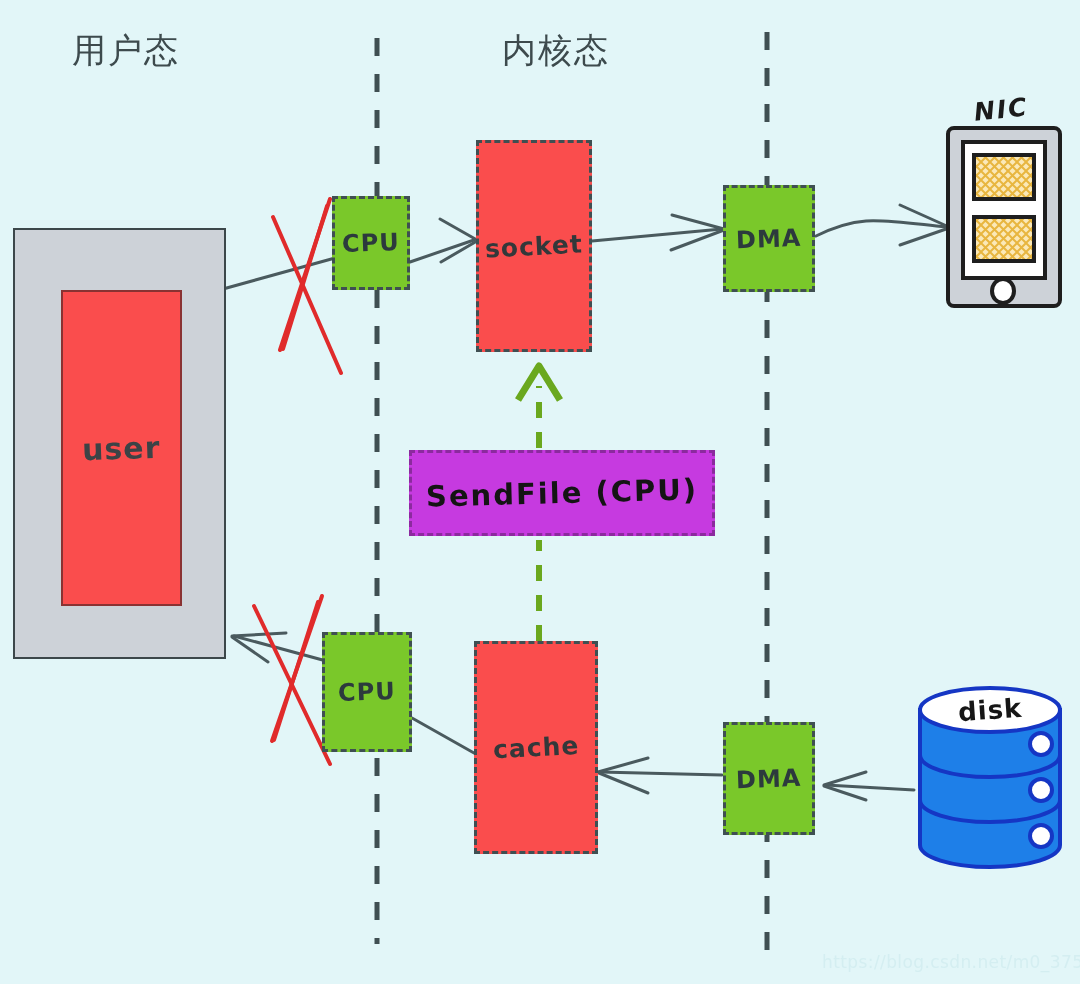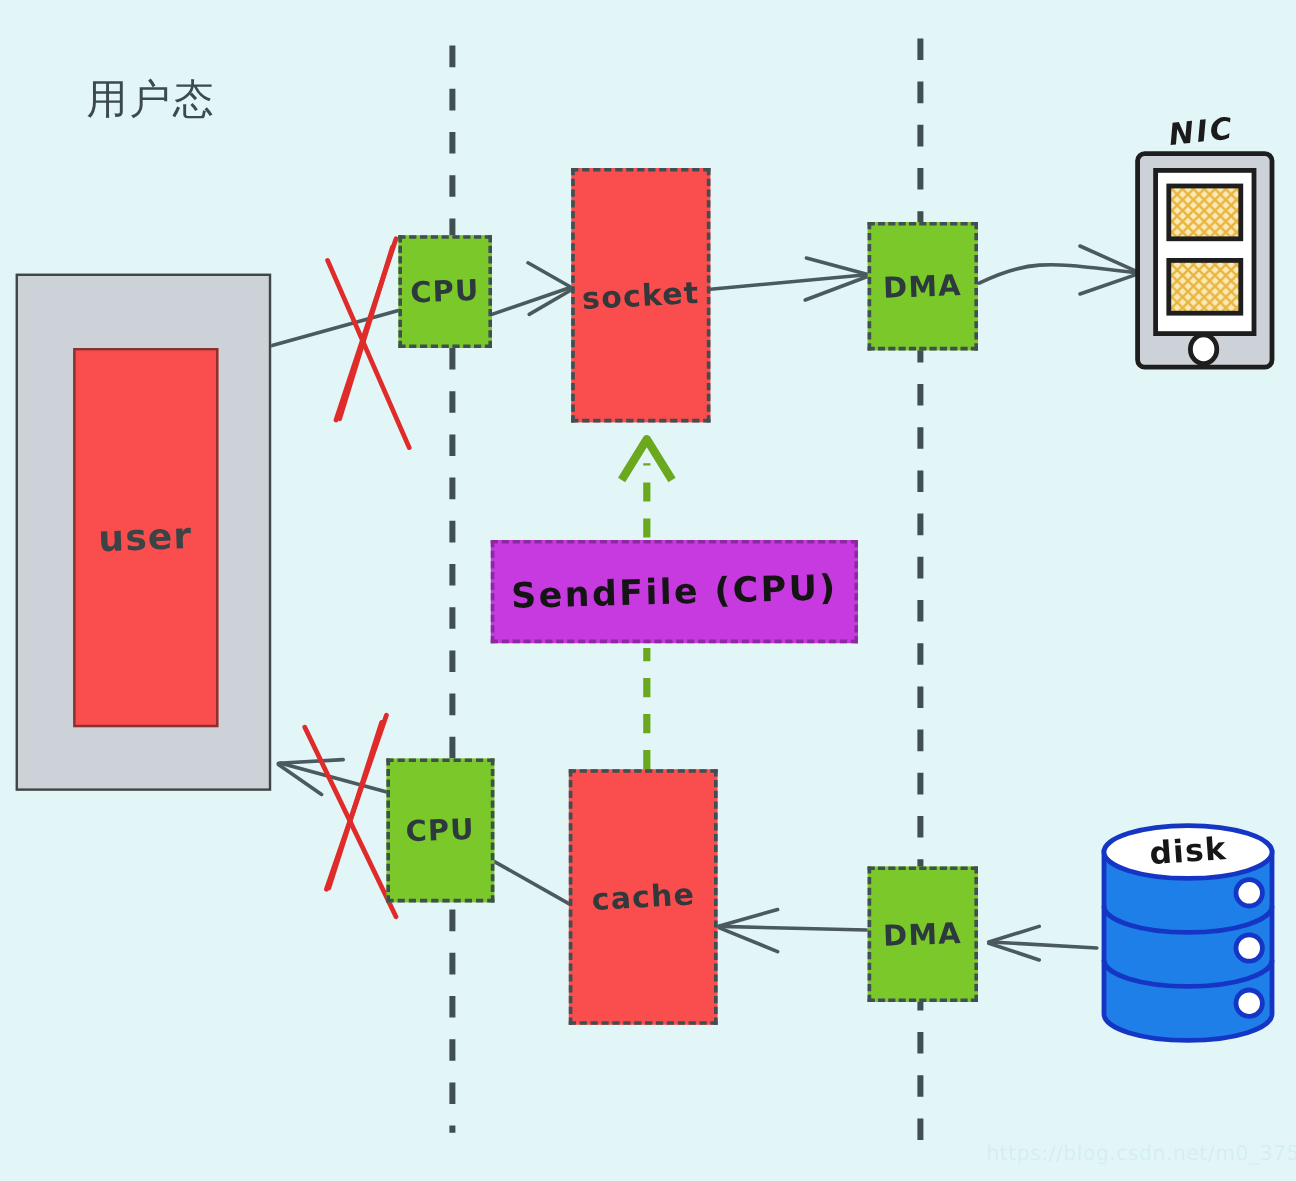--- a/index.html
+++ b/index.html
@@ -22,21 +22,20 @@
     height: 984px;
   }
   .zone-label {
     position: absolute;
     color: #3d4a4d;
     font-family: "DejaVu Sans", sans-serif;
     font-size: 34px;
     font-weight: 500;
     letter-spacing: 2px;
     white-space: nowrap;
-    margin-top: 32px;
   }
   .node {
     position: absolute;
     display: flex;
     align-items: center;
     justify-content: center;
     box-sizing: border-box;
   }
   .node .node-label {
     font-family: "DejaVu Sans", sans-serif;
@@ -228,20 +227,21 @@
       <ellipse cx="990" cy="710" rx="70" ry="22" fill="#ffffff"></ellipse>
       <path d="M 920 755 A 70 22 0 0 0 1060 755" fill="none"></path>
       <path d="M 920 800 A 70 22 0 0 0 1060 800" fill="none"></path>
       <ellipse cx="1041" cy="744" rx="11" ry="11" fill="#ffffff"></ellipse>
       <ellipse cx="1041" cy="790" rx="11" ry="11" fill="#ffffff"></ellipse>
       <ellipse cx="1041" cy="836" rx="11" ry="11" fill="#ffffff"></ellipse>
     </g>
   </svg>
 
   <div class="zone-label" style="left:72px; top:28px;">用户态</div>
+  <div class="zone-label" style="left:502px; top:28px;">内核态</div>
 
   <div class="user-outer" style="left:13px; top:228px; width:209px; height:427px;">
     <div class="user-inner" style="left:46px; top:60px; width:117px; height:312px;">
       <span class="node-label">user</span>
     </div>
   </div>
 
   <div class="node box-green" style="left:332px; top:196px; width:78px; height:94px;">
     <span class="node-label">CPU</span>
   </div>

